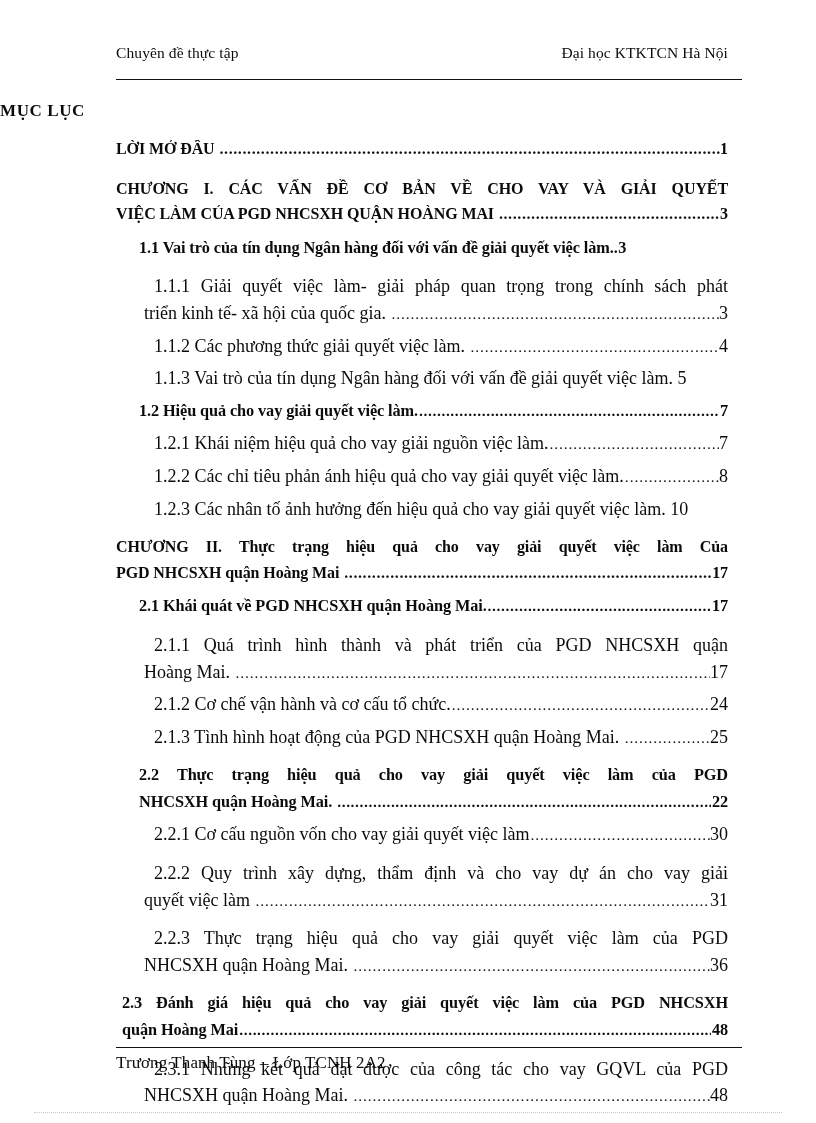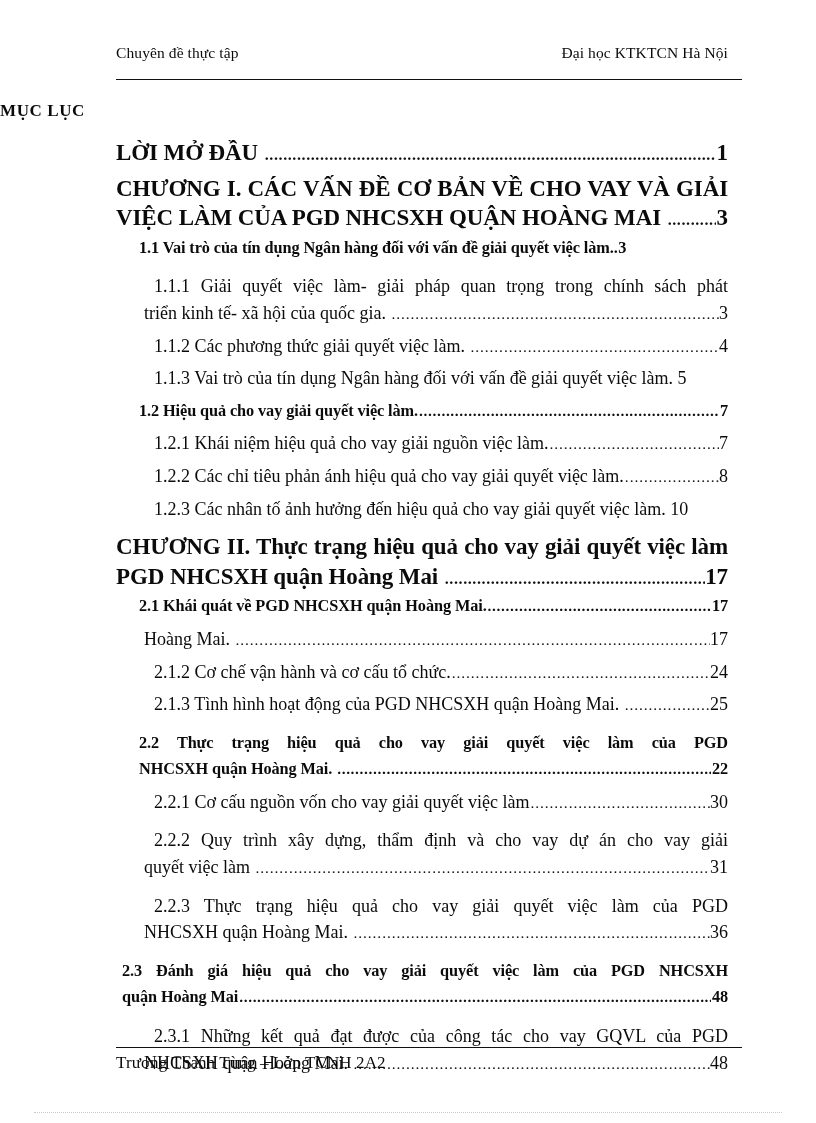--- a/index.html
+++ b/index.html
@@ -111,21 +111,21 @@
              "........................................................................";
   }
 
   .pageno {
     flex: 0 0 auto;
     padding-left: 0.5px;
   }
 
   
   .lvl1 {
-    font-size: 23px;
+    font-size: 16px;
     font-weight: bold;
     padding-left: 0px;
     letter-spacing: -0.1px;
   }
   .lvl1 .leader { letter-spacing: 0.6px; font-size: 16px; }
 
   .lvl2 {
     font-size: 16.3px;
     font-weight: bold;
     padding-left: 23px;
@@ -265,20 +265,21 @@
         </div>
       </div>
       <div class="entry">
         <div class="line lvl2">
           <span class="txt">2.1 Khái quát về PGD NHCSXH quận Hoàng Mai.</span>
           <span class="leader"></span>
           <span class="pageno">17</span>
         </div>
       </div>
       <div class="entry">
+        <div class="line lvl3 justify">2.1.1  Quá  trình  hình  thành  và  phát  triển  của  PGD  NHCSXH  quận</div>
         <div class="line lvl3 cont">
           <span class="txt">Hoàng Mai. </span>
           <span class="leader"></span>
           <span class="pageno">17</span>
         </div>
       </div>
       <div class="entry">
         <div class="line lvl3">
           <span class="txt">2.1.2 Cơ chế vận hành và cơ cấu tổ chức.</span>
           <span class="leader"></span>

